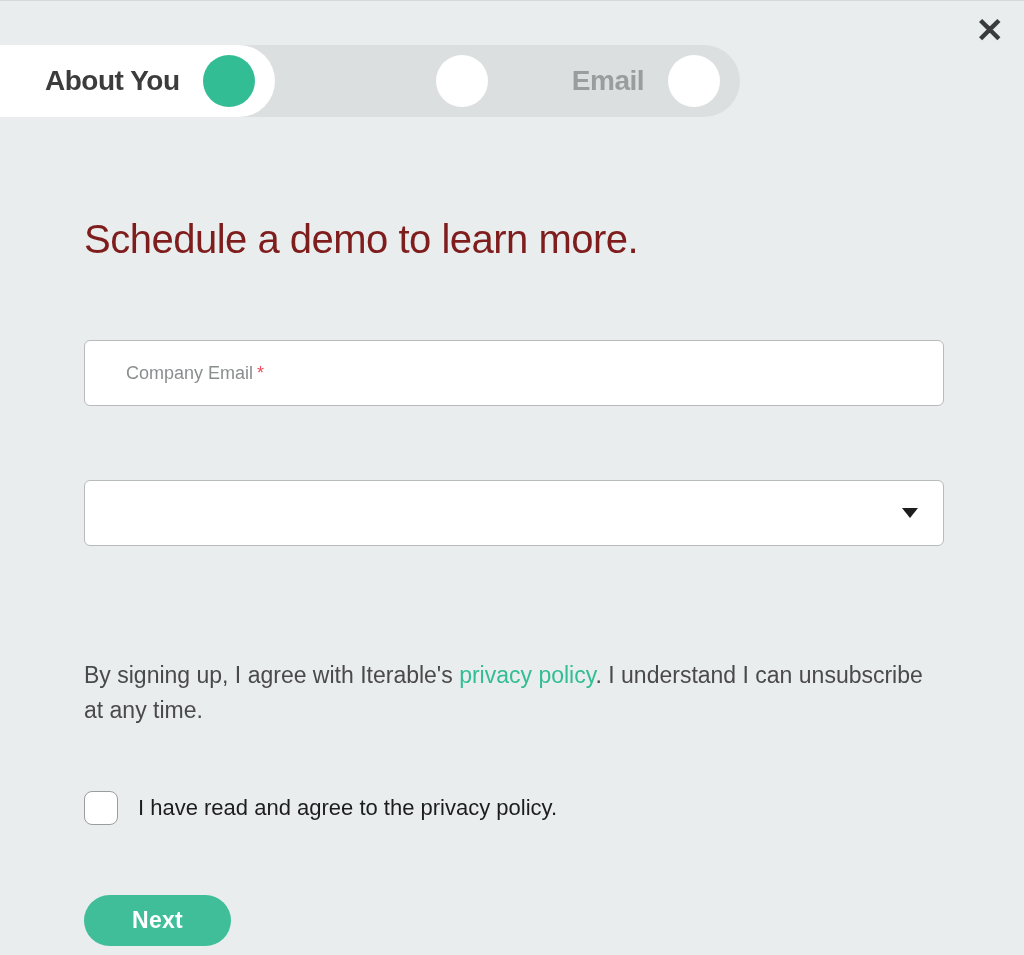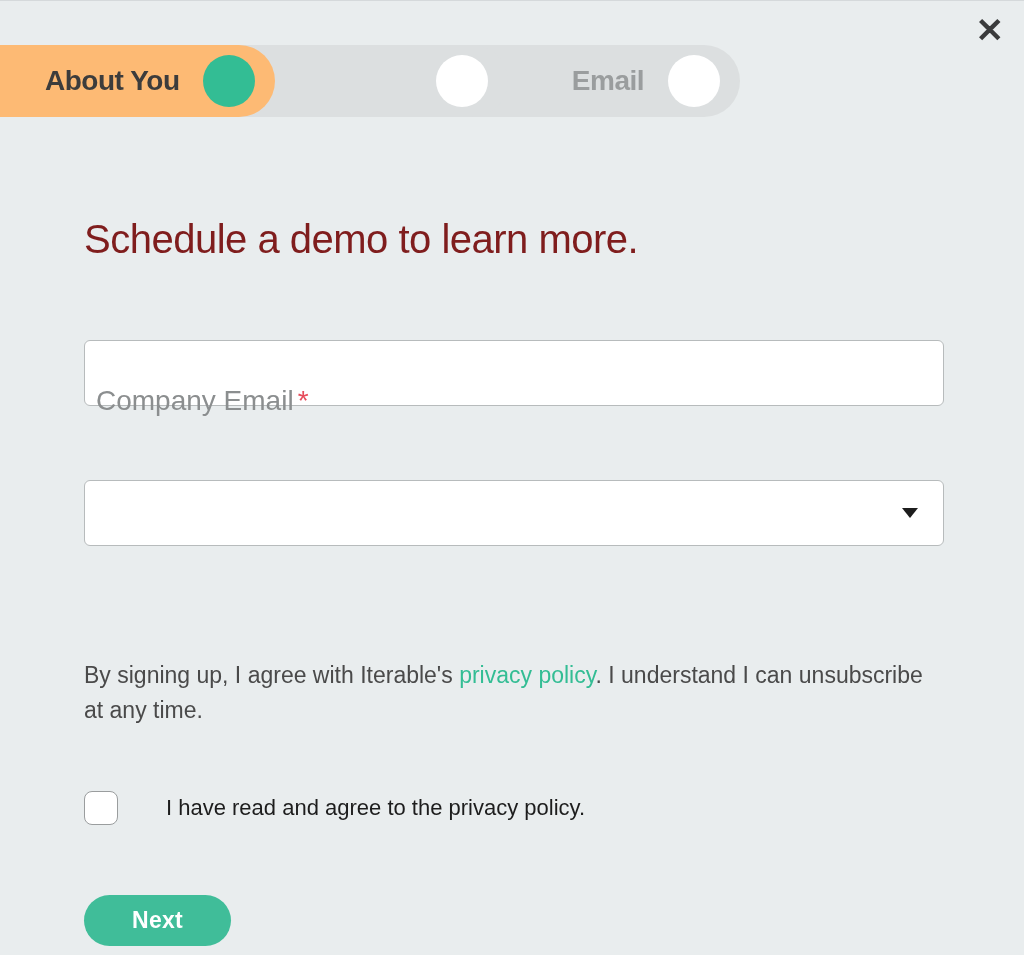--- a/index.html
+++ b/index.html
@@ -44,21 +44,21 @@
       font-weight: 700;
       margin-right: 24px;
       letter-spacing: -0.5px;
     }
     .step-circle {
       width: 52px;
       height: 52px;
       border-radius: 50%;
     }
     .step-active {
-      background: #fdba74;
+      background: #ffffff;
       flex: 1.1;
       border-top-right-radius: 40px;
       border-bottom-right-radius: 40px;
       position: relative;
       z-index: 2;
     }
     .step-active .step-label { color: #3c3c3c; }
     .step-active .step-circle { background: #33bd94; }
     .step-inactive {
       background: #dcdfe0;
@@ -97,27 +97,26 @@
       border-radius: 6px;
       background: #fff;
       padding: 0 28px;
       font-size: 22px;
       color: #3c3c3c;
       appearance: none;
     }
     .text-input::placeholder { color: transparent; }
     .floating-label {
       position: absolute;
-      left: 12px;
+      left: 42px;
       top: 50%;
       transform: translateY(-50%);
-      font-size: 28px;
+      font-size: 18px;
       color: #8b8e8f;
       pointer-events: none;
-      margin-top: 28px;
     }
     .req-star { color: #e74c5b; margin-left: 4px; }
     .select-arrow {
       position: absolute;
       right: 26px;
       top: 50%;
       transform: translateY(-50%);
       pointer-events: none;
       color: #1d1d1d;
     }
@@ -130,21 +129,20 @@
       color: #4a4a4a;
     }
     .policy-link {
       color: #33bd94;
       text-decoration: none;
     }
     .checkbox-row {
       margin-top: 64px;
       display: flex;
       align-items: center;
-      gap: 28px;
     }
     .checkbox-box {
       width: 34px;
       height: 34px;
       border: 1.5px solid #9a9d9e;
       border-radius: 8px;
       background: #fff;
       margin-right: 20px;
       cursor: pointer;
     }

